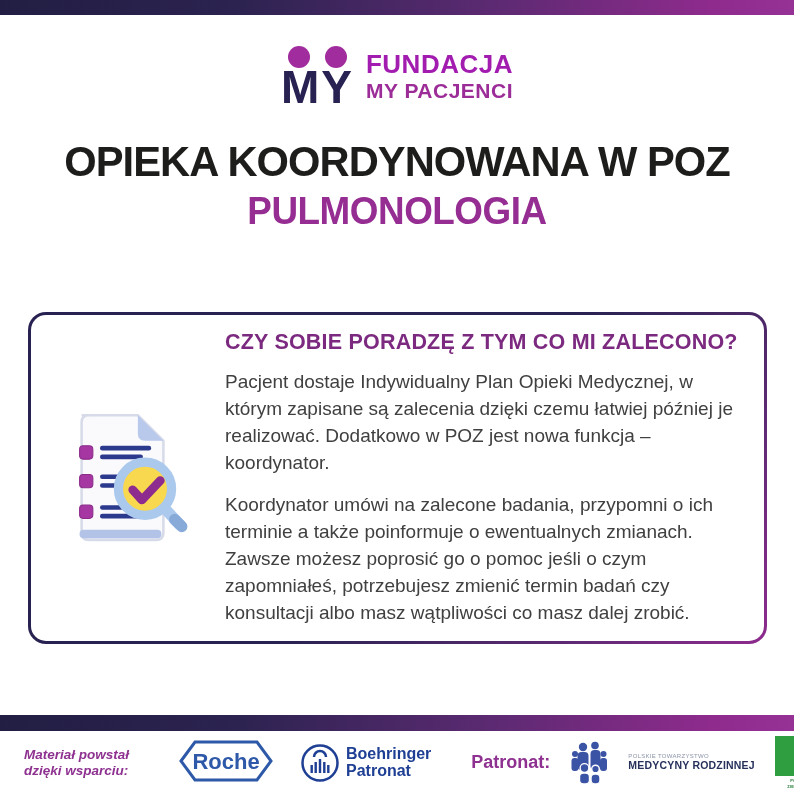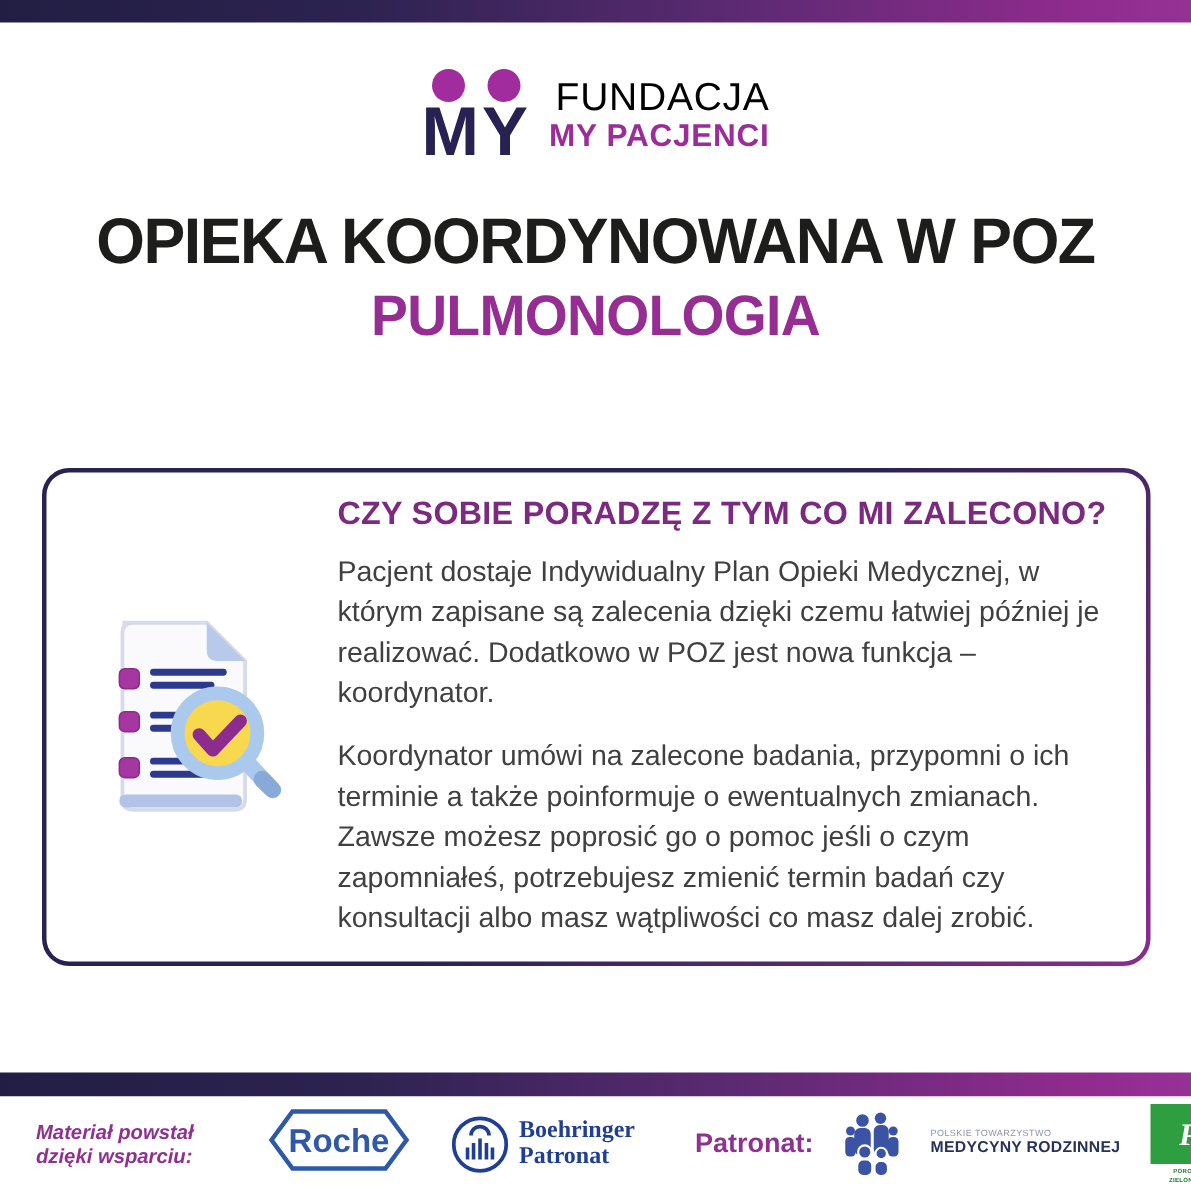--- a/index.html
+++ b/index.html
@@ -12,21 +12,21 @@
     height:15px;width:100%;
     background:linear-gradient(90deg,#221e43 0%,#2c2350 30%,#5c2a72 62%,#8f2b8d 90%,#963196 100%);
   }
   
   .logo-row{display:flex;justify-content:center;align-items:center;gap:16px;margin-top:22px;height:78px;}
   .logomark{display:flex;gap:4px;align-items:flex-end;}
   .fig{display:flex;flex-direction:column;align-items:center;}
   .fig .head{width:22px;height:22px;border-radius:50%;background:#a02c9e;margin-bottom:1px;}
   .fig .letter{font-weight:bold;font-size:46px;line-height:0.82;color:#272252;letter-spacing:-2px;}
   .wordmark{display:flex;flex-direction:column;justify-content:center;line-height:1.02;}
-  .wordmark .l1{font-weight:normal;font-size:26px;color:#000000;letter-spacing:0.5px;text-align:right;}
+  .wordmark .l1{font-weight:bold;font-size:26px;color:#a21caf;letter-spacing:0.5px;}
   .wordmark .l2{font-weight:bold;font-size:21px;color:#9c2d98;letter-spacing:0.5px;margin-top:2px;}
   
   .title{
     margin-top:22px;text-align:center;font-weight:bold;font-size:43px;color:#1d1d1b;
     letter-spacing:-1px;transform:scaleX(0.97);white-space:nowrap;
   }
   .subtitle{
     text-align:center;font-weight:bold;font-size:38px;color:#952d92;
     letter-spacing:-0.5px;margin-top:4px;transform:scaleX(0.97);
   }
@@ -53,21 +53,21 @@
   .footbar{
     height:16px;width:100%;
     background:linear-gradient(90deg,#221e43 0%,#2c2350 30%,#5c2a72 62%,#8f2b8d 90%,#963196 100%);
   }
   .foot-content{height:63px;background:#ffffff;display:flex;align-items:center;padding:0 24px;box-sizing:border-box;}
   .support-label{
     width:132px;font-weight:bold;font-size:13.5px;line-height:1.18;color:#8e3190;flex:0 0 auto;font-style:italic;
   }
   .roche{flex:0 0 auto;margin-left:22px;}
   .bi{display:flex;align-items:center;gap:6px;margin-left:26px;flex:0 0 auto;}
-  .bi-text{font-family:Liberation Serif, serif;font-weight:bold;font-size:16px;line-height:1.05;color:#1e3f94;}
+  .bi-text{font-family:Liberation Sans, sans-serif;font-weight:bold;font-size:16px;line-height:1.05;color:#1e3f94;}
   .patronat-label{font-weight:bold;font-size:18px;color:#8e3190;margin-left:40px;flex:0 0 auto;}
   .ptmr{display:flex;align-items:center;gap:18px;margin-left:20px;flex:0 0 auto;}
   .ptmr-text{display:flex;flex-direction:column;line-height:1.1;}
   .ptmr-t1{font-size:6px;color:#8a93a8;letter-spacing:0.3px;}
   .ptmr-t2{font-size:10.5px;font-weight:bold;color:#27315c;letter-spacing:0.2px;}
   .pz{display:flex;flex-direction:column;align-items:center;margin-left:20px;flex:0 0 auto;}
   .pz-square{
     width:64px;height:40px;background:#2f9e41;color:#ffffff;display:flex;align-items:center;justify-content:center;
     font-weight:bold;font-size:21px;font-family:"Liberation Serif","DejaVu Serif",serif;font-style:italic;
   }

